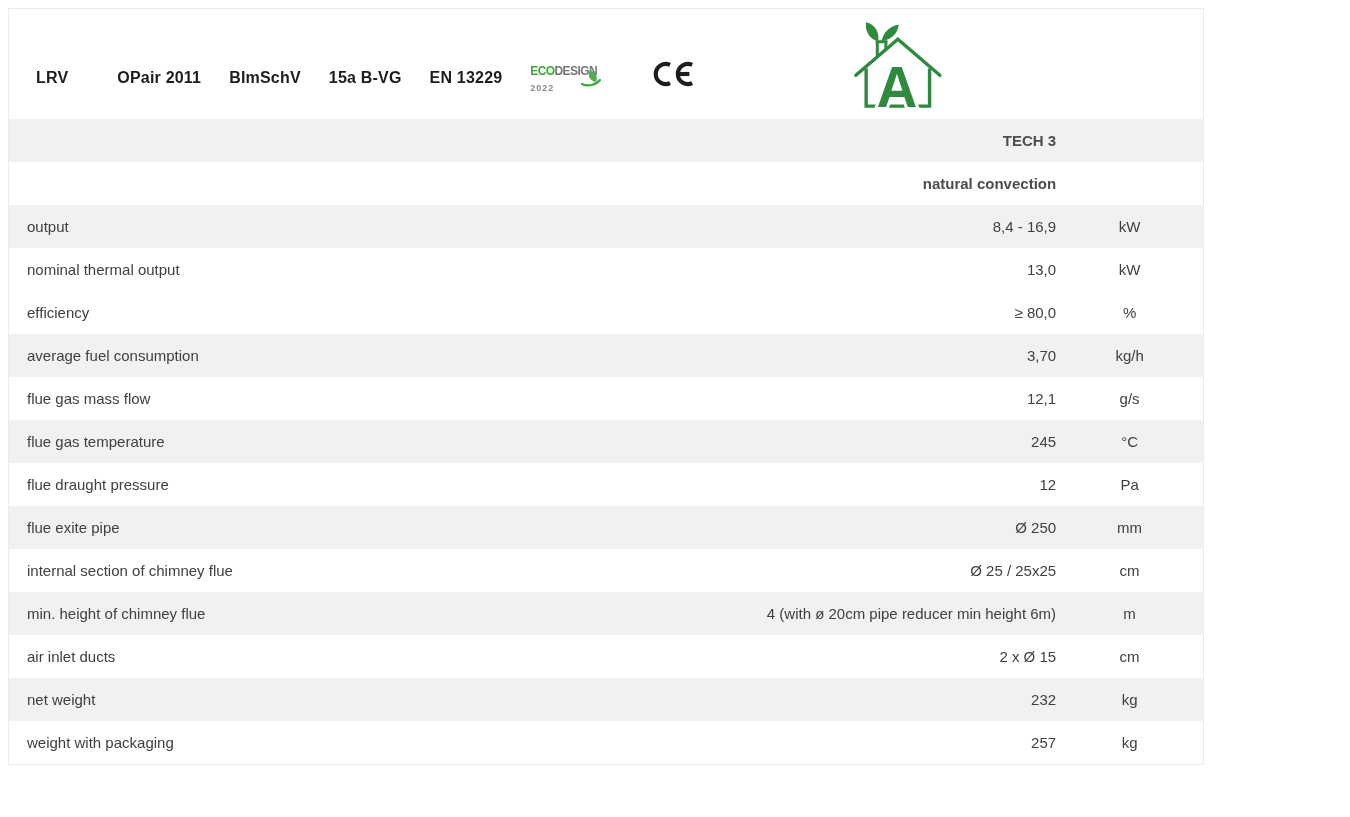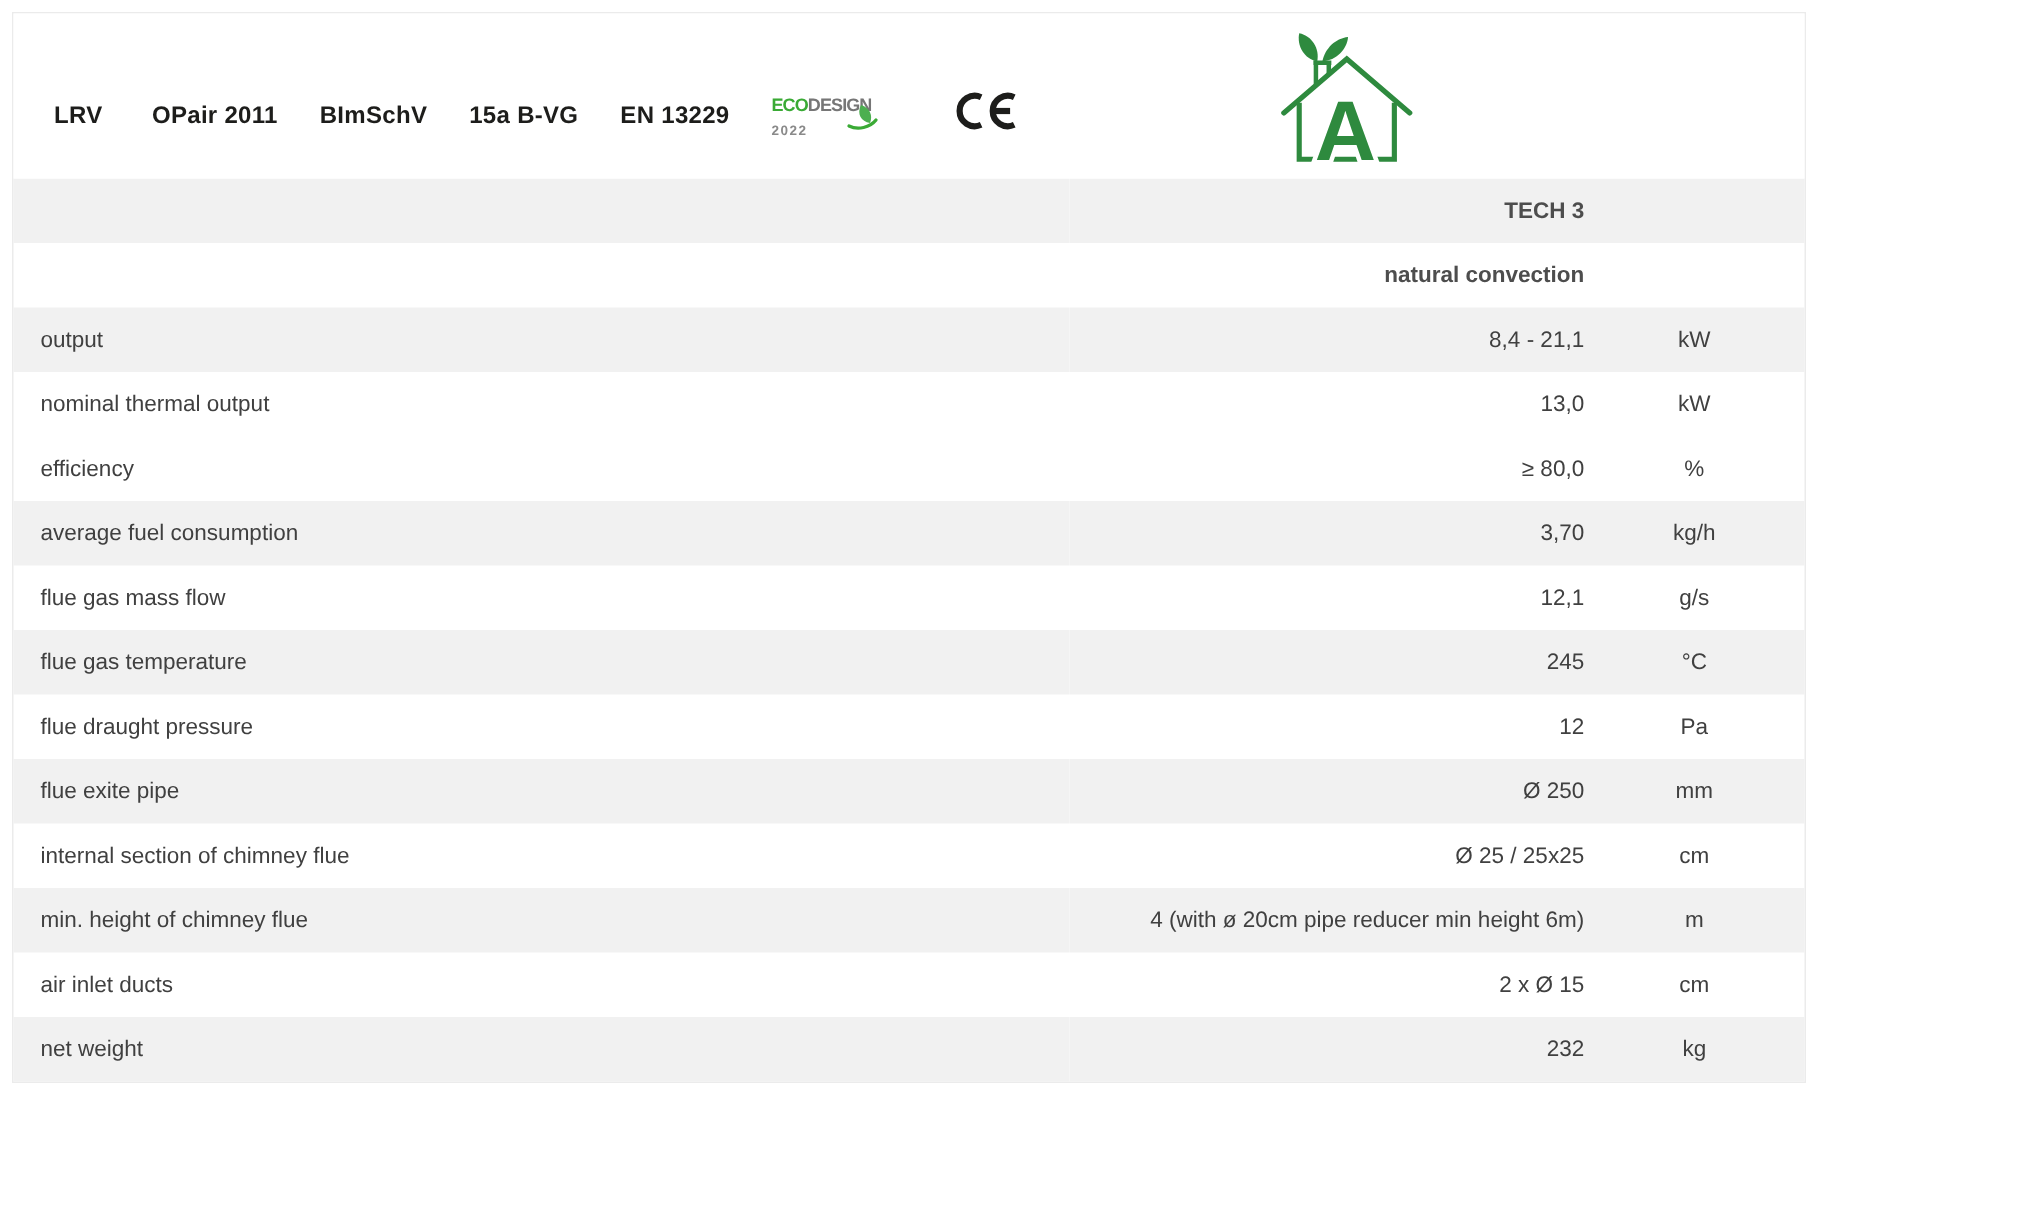--- a/index.html
+++ b/index.html
@@ -23,21 +23,21 @@
   }
   .cert-label {
     font-weight:bold;
     font-size:16px;
     color:#1d1d1b;
     letter-spacing:0.2px;
     margin-right:28px;
     transform:translateY(14px);
     white-space:nowrap;
   }
-  .cert-label.first { margin-right:33px; }
+  .cert-label.first { margin-right:49px; }
   
   .ecodesign {
     position:relative;
     transform:translateY(14px);
     margin-right:20px;
     line-height:1;
     width:80px;
   }
   .eco-line { font-weight:bold; font-size:12px; letter-spacing:-0.6px; white-space:nowrap; }
   .eco-green { color:#3aaa35; }
@@ -128,21 +128,21 @@
     </tr>
     <tr class="hdr">
       <td class="lbl"></td>
       <td class="val">natural convection</td>
       <td class="unit"></td>
     </tr>
     </tbody>
       <tbody>
         <tr class="gray">
     <td class="lbl">output</td>
-    <td class="val">8,4 - 21,1</td>
+    <td class="val">8,4 - 16,9</td>
     <td class="unit">kW</td>
   </tr>
         <tr>
     <td class="lbl">nominal thermal output</td>
     <td class="val">13,0</td>
     <td class="unit">kW</td>
   </tr>
         <tr>
     <td class="lbl">efficiency</td>
     <td class="val">≥ 80,0</td>
@@ -186,16 +186,21 @@
         <tr>
     <td class="lbl">air inlet ducts</td>
     <td class="val">2 x Ø 15</td>
     <td class="unit">cm</td>
   </tr>
         <tr class="gray">
     <td class="lbl">net weight</td>
     <td class="val">232</td>
     <td class="unit">kg</td>
   </tr>
+        <tr>
+    <td class="lbl">weight with packaging</td>
+    <td class="val">257</td>
+    <td class="unit">kg</td>
+  </tr>
       </tbody>
   </table>
 
 </div>
 
 </body></html>

